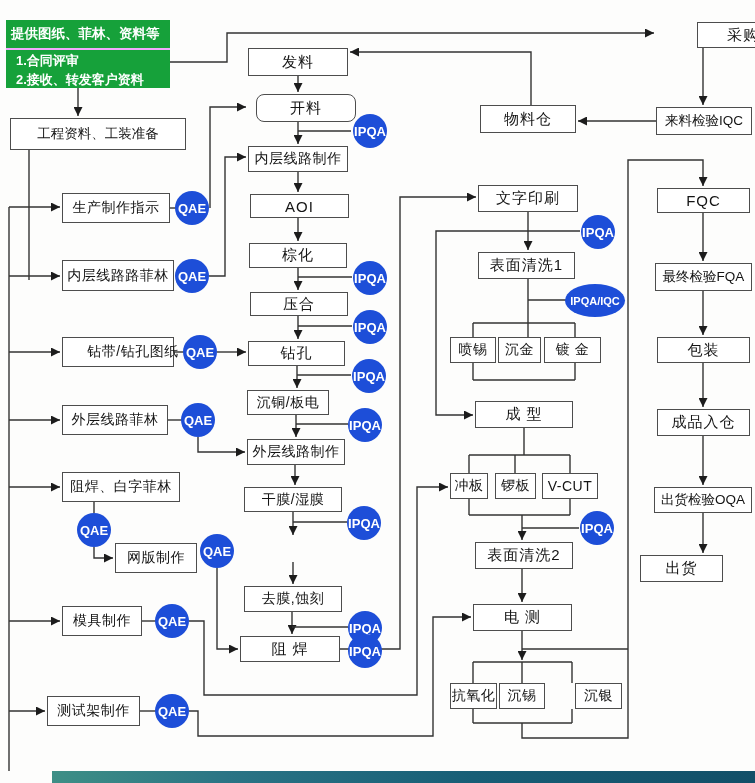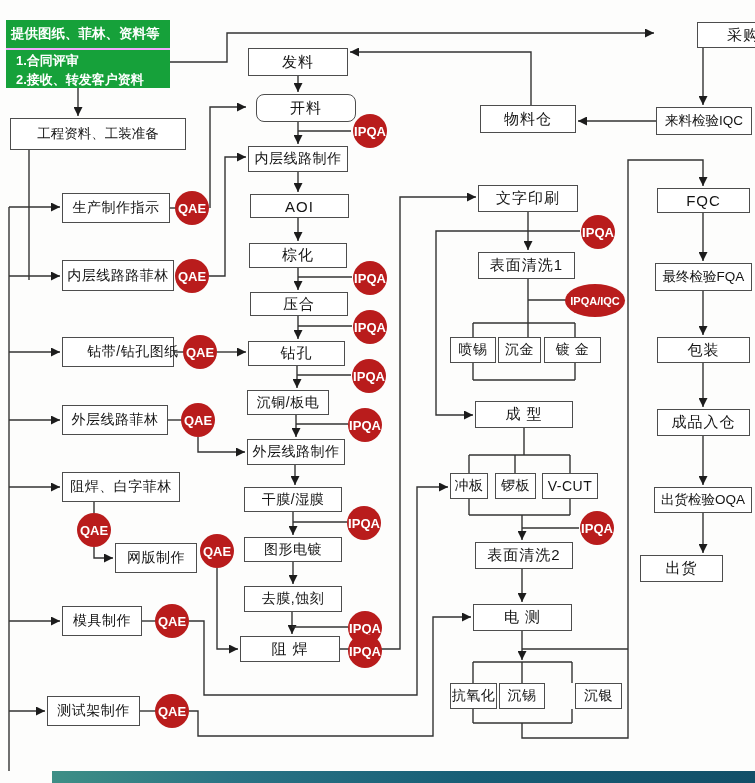--- a/index.html
+++ b/index.html
@@ -10,21 +10,21 @@
   svg.wires{position:absolute;left:0;top:0;z-index:1;}
   .node{
     position:absolute;background:#fff;border:1.4px solid #4d4d4d;
     display:flex;align-items:center;justify-content:center;
     font-size:15px;letter-spacing:1px;z-index:2;box-sizing:border-box;
     white-space:nowrap;color:#141414;
   }
   .node.small{font-size:14px;letter-spacing:0.5px;}
   .node.tight{font-size:13.5px;letter-spacing:0;}
   .badge{
-    position:absolute;border-radius:50%;background:#b91c1c;color:#fff;
+    position:absolute;border-radius:50%;background:#1d4ed8;color:#fff;
     display:flex;align-items:center;justify-content:center;
     font-size:13px;font-weight:bold;z-index:3;letter-spacing:0;
   }
   .badge.qae,.badge.ipqa{width:34px;height:34px;}
   .badge.oval{width:60px;height:33px;border-radius:50%;font-size:11px;}
   #intro{
     position:absolute;left:6px;top:20px;width:164px;height:68px;background:#16a13a;
     z-index:2;color:#fff;font-weight:bold;box-sizing:border-box;
   }
   #intro .hd{
@@ -169,21 +169,20 @@
   <div class="node" style="left:248px;top:42px;width:100px;height:28px;margin-top:6px;">发料</div>
   <div class="node" style="left:256px;top:94px;width:100px;height:28px;border-radius:8px;">开料</div>
   <div class="node small" style="left:248px;top:146px;width:100px;height:26px;">内层线路制作</div>
   <div class="node" style="left:250px;top:194px;width:99px;height:24px;">AOI</div>
   <div class="node" style="left:249px;top:243px;width:98px;height:25px;">棕化</div>
   <div class="node" style="left:250px;top:292px;width:98px;height:24px;">压合</div>
   <div class="node" style="left:248px;top:341px;width:97px;height:25px;">钻孔</div>
   <div class="node small" style="left:247px;top:390px;width:82px;height:25px;">沉铜/板电</div>
   <div class="node small" style="left:247px;top:439px;width:98px;height:26px;">外层线路制作</div>
   <div class="node small" style="left:244px;top:487px;width:98px;height:25px;">干膜/湿膜</div>
-  <div class="node small" style="left:244px;top:537px;width:98px;height:25px;">图形电镀</div>
   <div class="node small" style="left:244px;top:586px;width:98px;height:26px;">去膜,蚀刻</div>
   <div class="node" style="left:240px;top:636px;width:100px;height:26px;">阻 焊</div>
 
   <div class="node" style="left:478px;top:185px;width:100px;height:27px;">文字印刷</div>
   <div class="node" style="left:478px;top:252px;width:97px;height:27px;">表面清洗1</div>
   <div class="node small" style="left:450px;top:337px;width:46px;height:26px;">喷锡</div>
   <div class="node small" style="left:498px;top:337px;width:43px;height:26px;">沉金</div>
   <div class="node small" style="left:544px;top:337px;width:57px;height:26px;">镀 金</div>
   <div class="node" style="left:475px;top:401px;width:98px;height:27px;">成 型</div>
   <div class="node small" style="left:450px;top:473px;width:38px;height:26px;">冲板</div>

